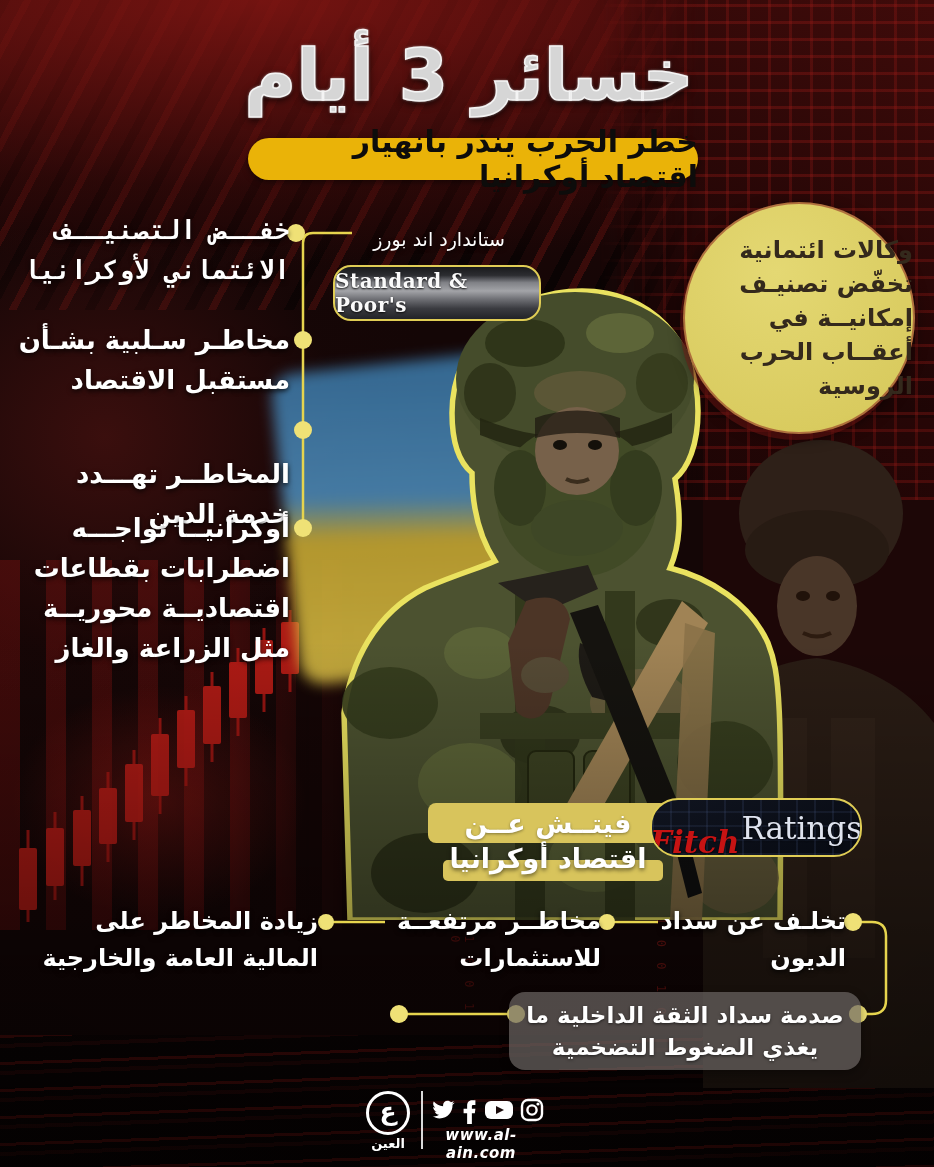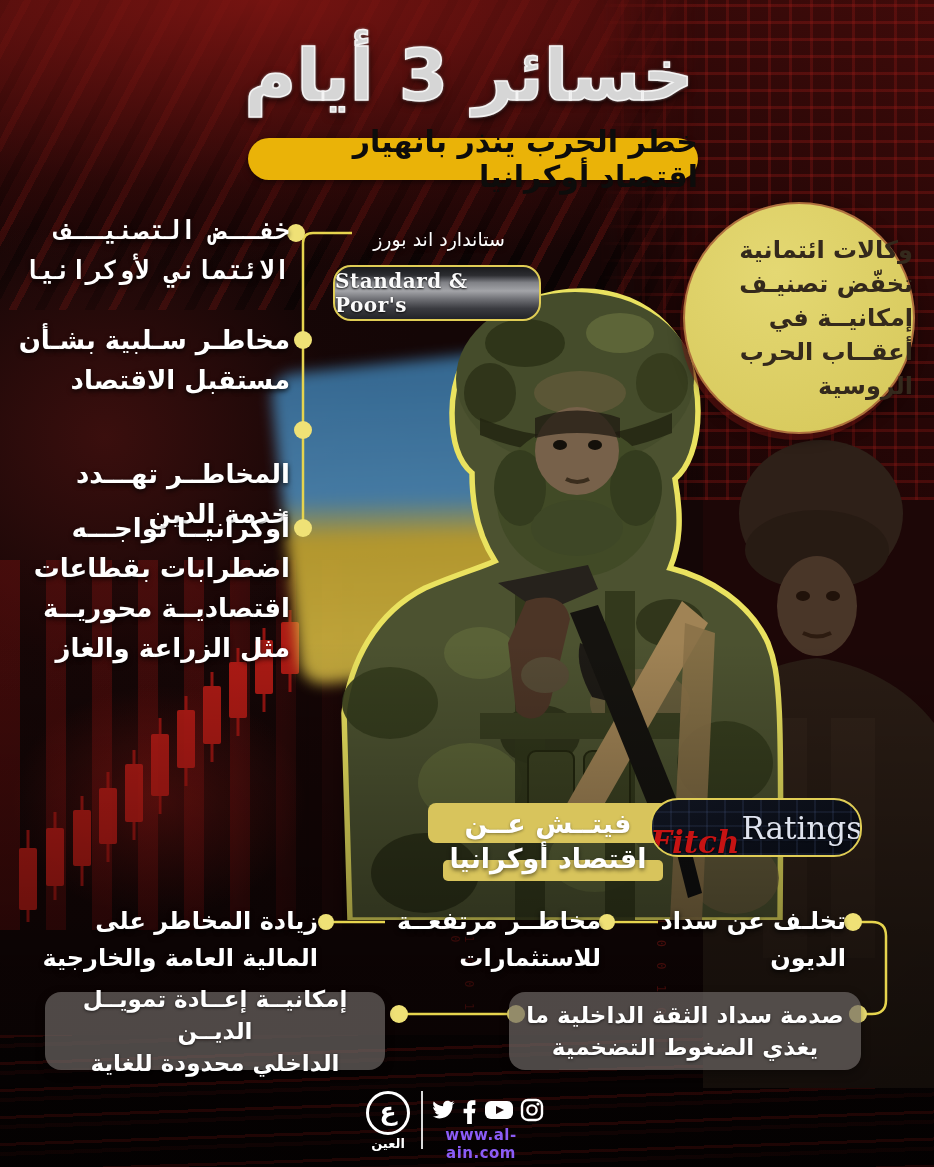--- a/index.html
+++ b/index.html
@@ -116,21 +116,21 @@
   
   .alain-logo{position:absolute;left:366px;top:1091px;width:44px;height:44px;z-index:6;
     border:3px solid #fff;border-radius:50%;display:flex;align-items:center;justify-content:center;
     color:#fff;font-size:25px;font-weight:bold;line-height:1;padding-bottom:4px;}
   .alain-name{position:absolute;left:360px;top:1136px;width:56px;z-index:6;text-align:center;
     color:#fff;font-size:13px;font-weight:bold;}
   .foot-divider{position:absolute;left:421px;top:1091px;width:2px;height:58px;z-index:6;
     background:rgba(255,255,255,.85);}
   .social{position:absolute;top:1098px;z-index:6;}
   .website{position:absolute;left:423px;top:1126px;width:116px;z-index:6;direction:ltr;
-    color:#8b5cf6;font-size:15px;font-weight:bold;letter-spacing:.5px;text-align:center;}
+    color:#ffffff;font-size:15px;font-weight:bold;letter-spacing:.5px;text-align:center;font-style:italic;}
 </style>
 </head>
 <body>
 
 <div id="canvas">
 
   <div class="bg-top"></div>
   <div class="bg-topright"></div>
   <div class="bg-midleft"></div>
   <div class="bg-stripes"></div>
@@ -309,24 +309,20 @@
   </div>
   <div class="f-item f-mid">
     <div>مخاطــر مرتفعــة</div>
     <div>للاستثمارات</div>
   </div>
   <div class="f-item f-left">
     <div>زيادة المخاطر على</div>
     <div>المالية العامة والخارجية</div>
   </div>
 
-  <div class="pill pill-left">
-    <div>إمكانيــة إعــادة تمويــل الديــن</div>
-    <div>الداخلي محدودة للغاية</div>
-  </div>
   <div class="pill pill-right">
     <div>صدمة سداد الثقة الداخلية ما</div>
     <div>يغذي الضغوط التضخمية</div>
   </div>
 
   <div class="alain-logo">
     <span>ع</span>
   </div>
   <div class="alain-name">العين</div>
   <div class="foot-divider"></div>

